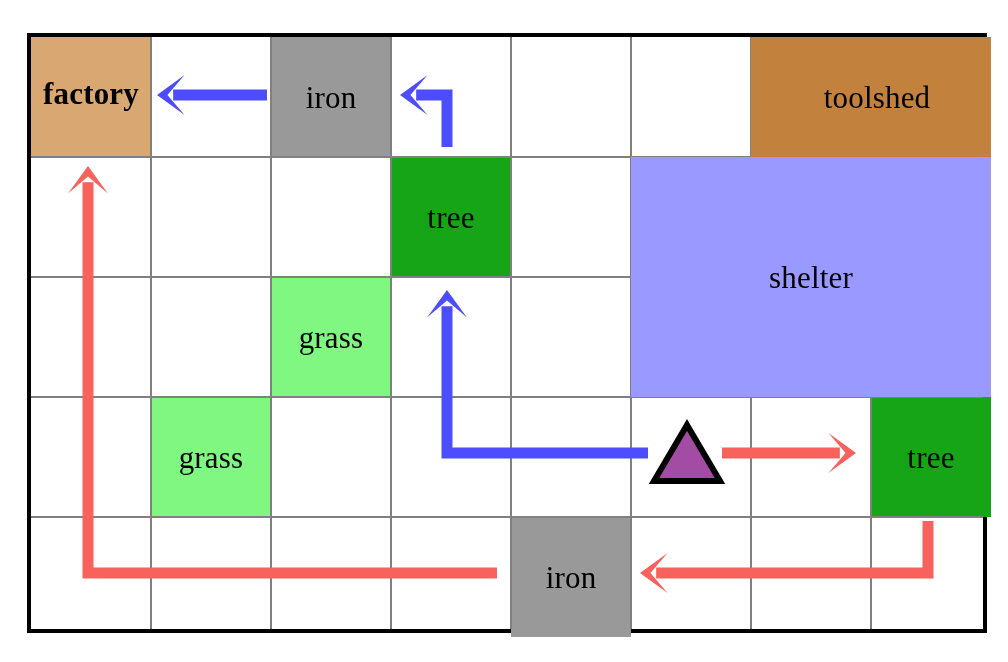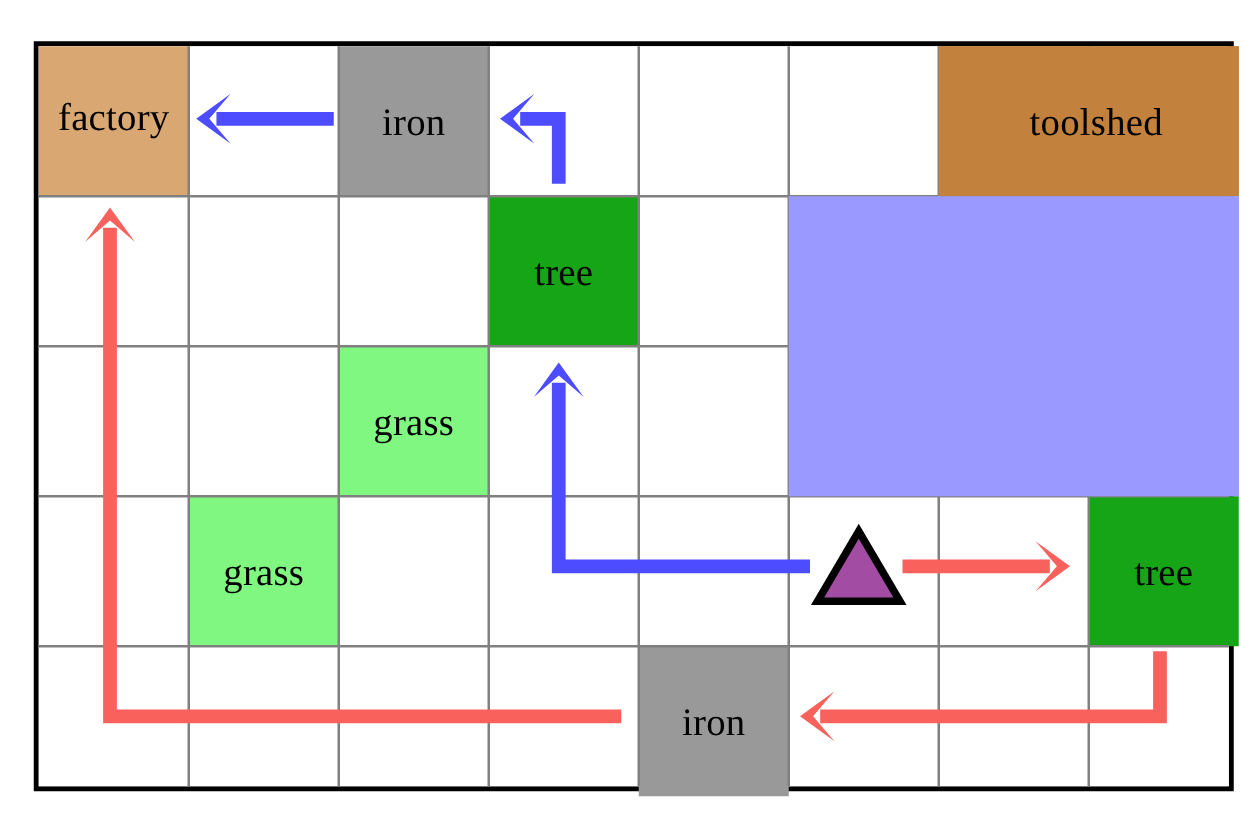--- a/index.html
+++ b/index.html
@@ -91,24 +91,25 @@
         <div class="gridline-v" style="left: 479px;"></div>
         <div class="gridline-v" style="left: 599px;"></div>
         <div class="gridline-v" style="left: 719px;"></div>
         <div class="gridline-v" style="left: 839px;"></div>
         <div class="gridline-h" style="top: 119px;"></div>
         <div class="gridline-h" style="top: 239px;"></div>
         <div class="gridline-h" style="top: 359px;"></div>
         <div class="gridline-h" style="top: 479px;"></div>
         <div class="cellbg" style="left: 720px; top: 0px; width: 240px; height: 120px; background: rgb(194, 129, 60);"></div>
         <div class="cellbg" style="left: 600px; top: 120px; width: 360px; height: 240px; background: rgb(153, 153, 255);"></div>
-        <div class="celllabel" style="left: 0px; top: 0px; width: 120px; height: 112px;">factory</div>
+        <div class="celllabel" style="left: 0px; top: 0px; width: 120px; height: 112px; font-weight: bold;">factory</div>
         <div class="celllabel" style="left: 240px; top: 0px; width: 120px; height: 120px;">iron</div>
         <div class="celllabel" style="left: 720px; top: 0px; width: 252px; height: 120px;">toolshed</div>
         <div class="celllabel" style="left: 360px; top: 120px; width: 120px; height: 120px;">tree</div>
+        <div class="celllabel" style="left: 600px; top: 120px; width: 360px; height: 240px;">shelter</div>
         <div class="celllabel" style="left: 240px; top: 240px; width: 120px; height: 120px;">grass</div>
         <div class="celllabel" style="left: 120px; top: 360px; width: 120px; height: 120px;">grass</div>
         <div class="celllabel" style="left: 840px; top: 360px; width: 120px; height: 120px;">tree</div>
         <div class="celllabel" style="left: 480px; top: 480px; width: 120px; height: 120px;">iron</div>
       </div>
   </div>
 
   <svg id="overlay" viewBox="0 0 1008 662" width="1008" height="662" xmlns="http://www.w3.org/2000/svg">
       <polyline points="267,95 173.15,95" fill="none" stroke="#4d4dff" stroke-width="11" stroke-linecap="butt" stroke-linejoin="miter"></polyline>
       <path d="M 157 95 L 184.55 75.05 L 167.45 95 L 184.55 114.95 Z" fill="#4d4dff"></path>

